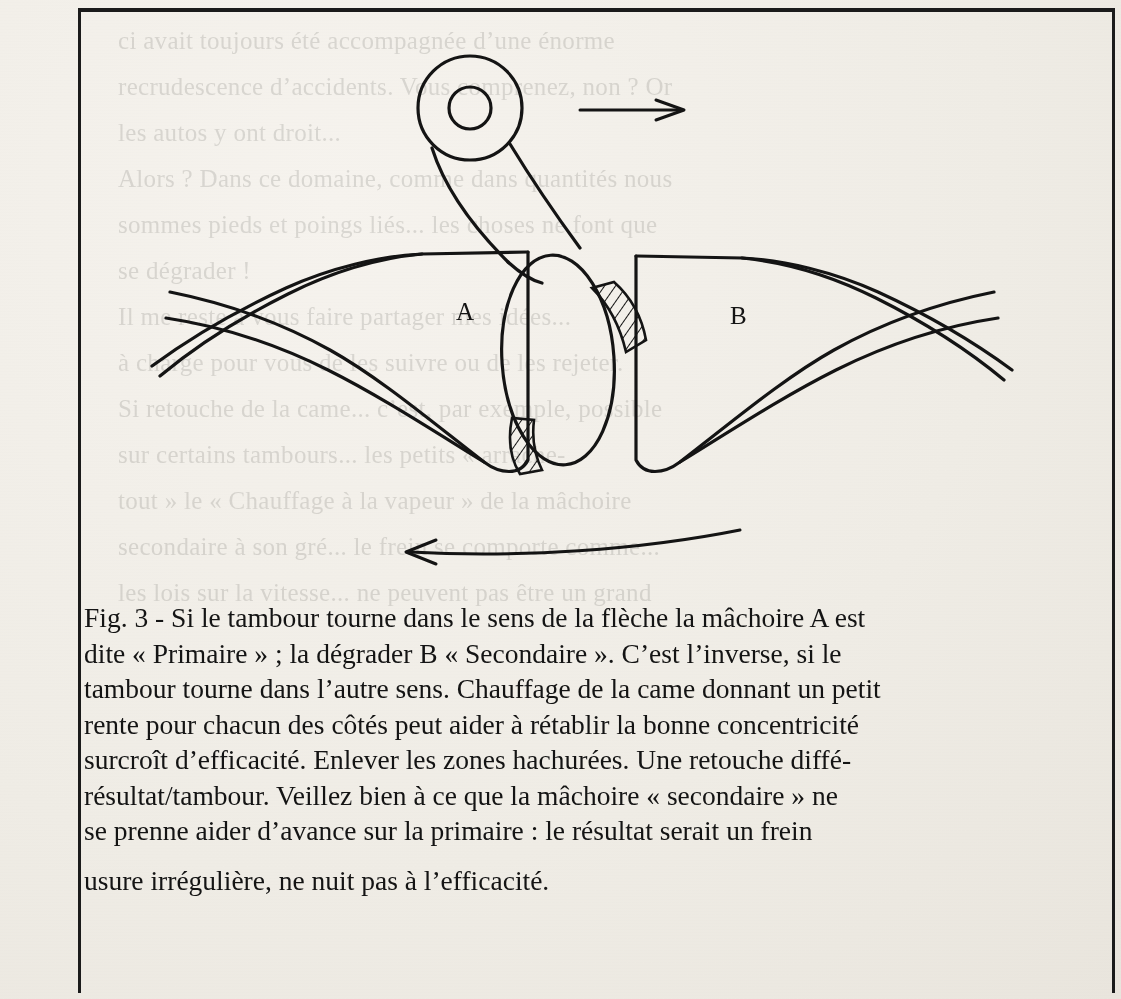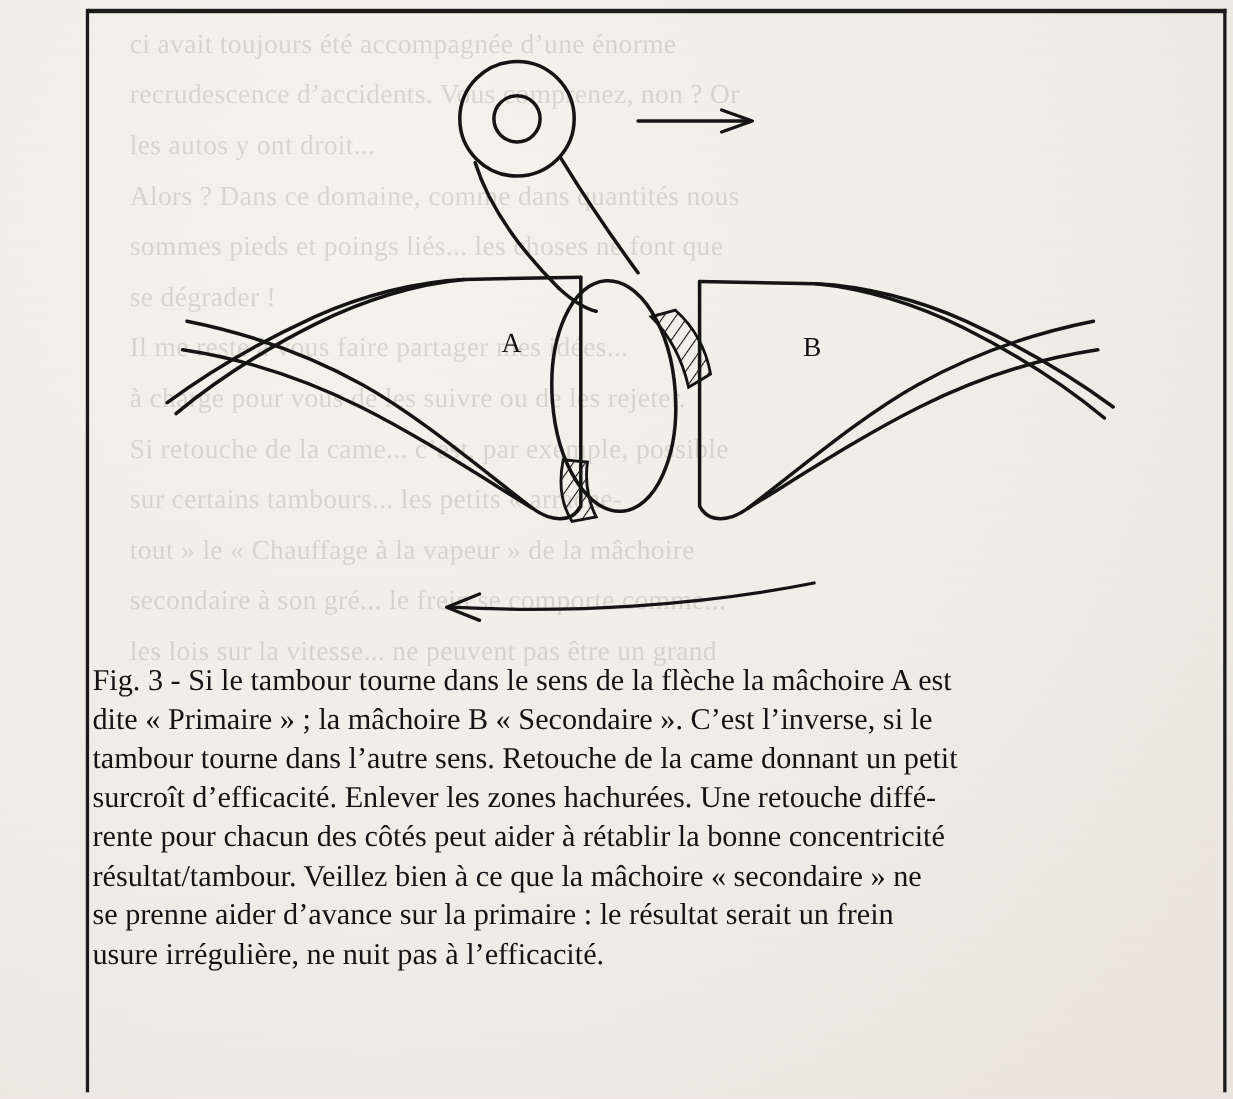--- a/index.html
+++ b/index.html
@@ -78,21 +78,21 @@
     top: 600px;
     width: 1020px;
     color: #141414;
     font-size: 27.5px;
     line-height: 35.5px;
     text-align: justify;
     text-justify: inter-word;
     font-family: Liberation Serif, serif;
   }
   #caption .cap-line { display: block; white-space: nowrap; }
-  #caption .cap-last { display: block; }
+  #caption .cap-last { display: block; margin-top: 14px; }
 </style>
 </head>
 <body>
 
 <div id="page">
   <div class="paper"></div>
 
   <div class="ghost" id="ghost-upper">ci avait toujours été accompagnée d’une énorme
 recrudescence d’accidents. Vous comprenez, non ? Or
 les autos y ont droit...
@@ -175,23 +175,23 @@
         <path d="M432,388 C 428,408 430,428 440,444 L 462,440 C 454,424 452,406 454,390 Z" fill="url(#hatch)" stroke="#141414" stroke-width="2.6"></path>
       </g>
 
       <text x="376" y="290" font-family="Liberation Serif, serif" font-size="25" fill="#141414">A</text>
       <text x="650" y="294" font-family="Liberation Serif, serif" font-size="25" fill="#141414">B</text>
     </svg>
   </div>
 
   <div id="caption">
     <span class="cap-line">Fig. 3 - Si le tambour tourne dans le sens de la flèche la mâchoire A est</span>
-    <span class="cap-line">dite « Primaire » ; la mâchoire B « Secondaire ». C’est l’inverse, si le</span>
-    <span class="cap-line">tambour tourne dans l’autre sens. Retouche de la came donnant un petit</span>
+    <span class="cap-line">dite « Primaire » ; la dégrader B « Secondaire ». C’est l’inverse, si le</span>
+    <span class="cap-line">tambour tourne dans l’autre sens. Chauffage de la came donnant un petit</span>
+    <span class="cap-line">rente pour chacun des côtés peut aider à rétablir la bonne concentricité</span>
     <span class="cap-line">surcroît d’efficacité. Enlever les zones hachurées. Une retouche diffé-</span>
-    <span class="cap-line">rente pour chacun des côtés peut aider à rétablir la bonne concentricité</span>
     <span class="cap-line">résultat/tambour. Veillez bien à ce que la mâchoire « secondaire » ne</span>
     <span class="cap-line">se prenne aider d’avance sur la primaire : le résultat serait un frein</span>
     <span class="cap-last">usure irrégulière, ne nuit pas à l’efficacité.</span>
   </div>
 
   <div class="grain"></div>
 </div>
 
 </body></html>

